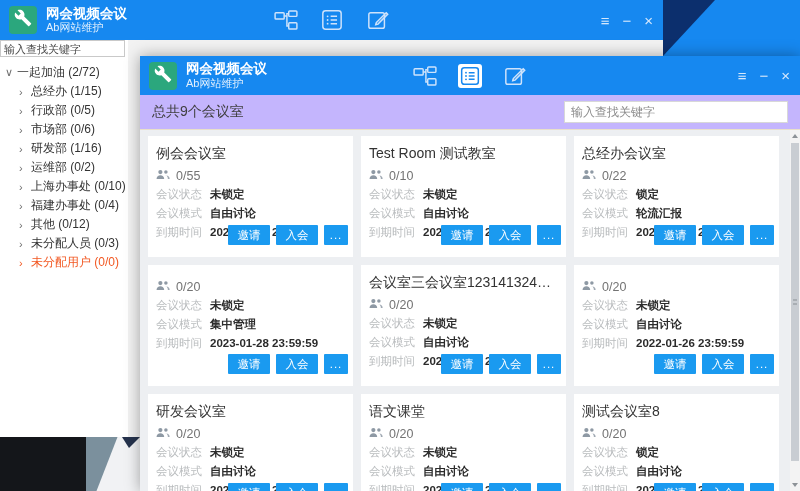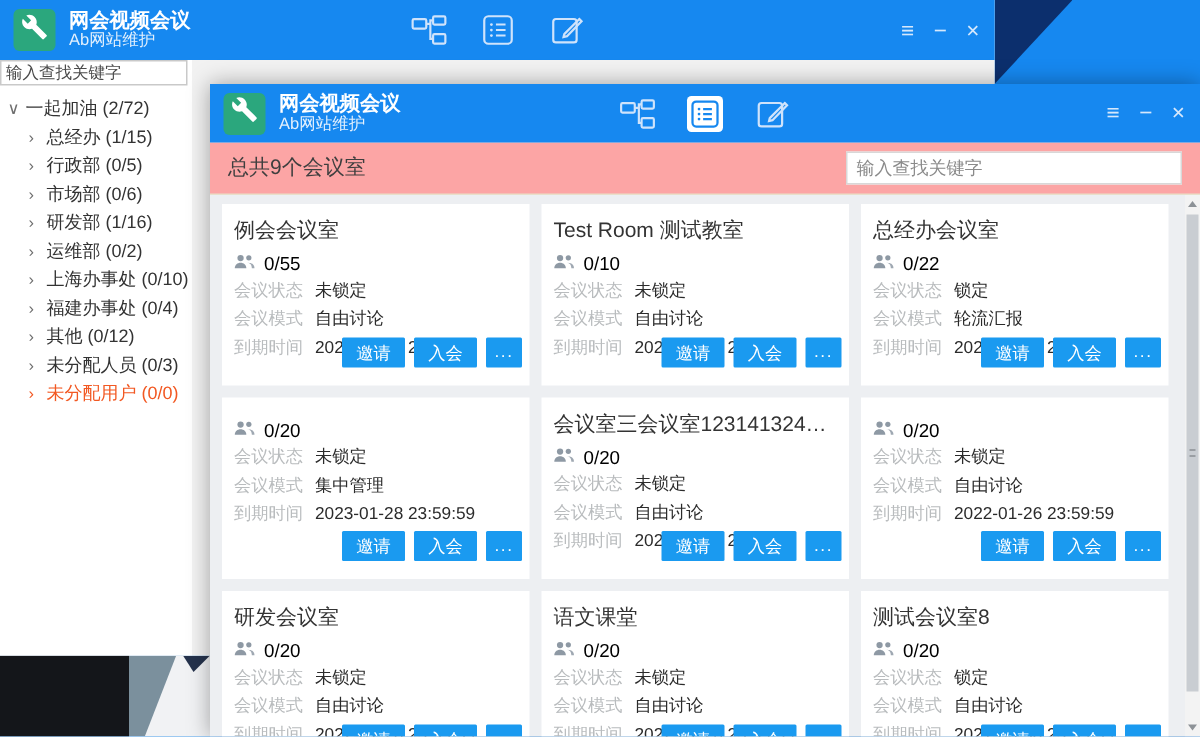--- a/index.html
+++ b/index.html
@@ -48,39 +48,39 @@
     font-family:inherit; }
   .side-search::placeholder { color:#4a4a4a; opacity:1; }
   .tree { padding-top:6px; }
   .tree-item { height:19px; display:flex; align-items:center; padding-left:5px;
     font-size:12px; color:#333; cursor:pointer; white-space:nowrap; }
   .tree-item.lvl1 { padding-left:19px; }
   .tree-item .chev { width:12px; flex:none; color:#6e6e6e; font-size:11px; }
   .tree-item.highlight, .tree-item.highlight .chev { color:#f25822; }
 
   
-  .beige { height:35px; background:#fca5a5; border-bottom:1px solid #e9e0ca;
+  .beige { height:35px; background:#c4b5fd; border-bottom:1px solid #e9e0ca;
     display:flex; align-items:center; padding:0 12px; flex:none; }
   .summary { font-size:14px; color:#3f3f3f; }
   .room-search { margin-left:auto; width:224px; height:22px; border:1px solid #d8d8d8;
     font-size:12px; padding:0 6px; color:#555; background:#fff; outline:none;
     font-family:inherit; }
   .room-search::placeholder { color:#8a8a8a; opacity:1; }
 
   .content { flex:1; position:relative; overflow:hidden; background:#edeff2; }
   .cards { position:absolute; left:8px; top:6px; width:631px;
     display:grid; grid-template-columns:repeat(3,205px); grid-auto-rows:121px; gap:8px; }
   .card { background:#fff; position:relative; padding:9px 8px 8px 8px; overflow:hidden; }
   .room-title { font-size:14px; color:#333; white-space:nowrap; overflow:hidden;
     text-overflow:ellipsis; }
   .people-row { display:flex; align-items:center; gap:6px; margin-top:6px;
-    font-size:12.5px; color:#000000;text-align:center; }
+    font-size:12.5px; color:#737373;text-align:center; }
   .info-row { display:flex; margin-top:5px; font-size:11.5px; line-height:1.2; }
   .ilabel { width:54px; flex:none; color:#b9bcbe; }
-  .ival { color:#2b2b2b; font-weight:normal; white-space:nowrap;text-align:center; }
+  .ival { color:#2b2b2b; font-weight:bold; white-space:nowrap;text-align:center; }
   .btn-row { position:absolute; right:5px; bottom:12px; display:flex; gap:6px; }
   .btn { border:none; background:#1a9af0; color:#fff; font-size:11.5px; height:20px;
     width:42px; cursor:pointer; font-family:inherit; border-radius:1px; }
   .btn.more { width:24px; letter-spacing:1px; }
 
   
   .scrollbar { position:absolute; right:0; top:0; width:10px; height:100%;
     background:#f3f3f3; }
   .sb-arrow { position:absolute; left:0; width:10px; height:12px; display:flex;
     align-items:center; justify-content:center; cursor:pointer; }

